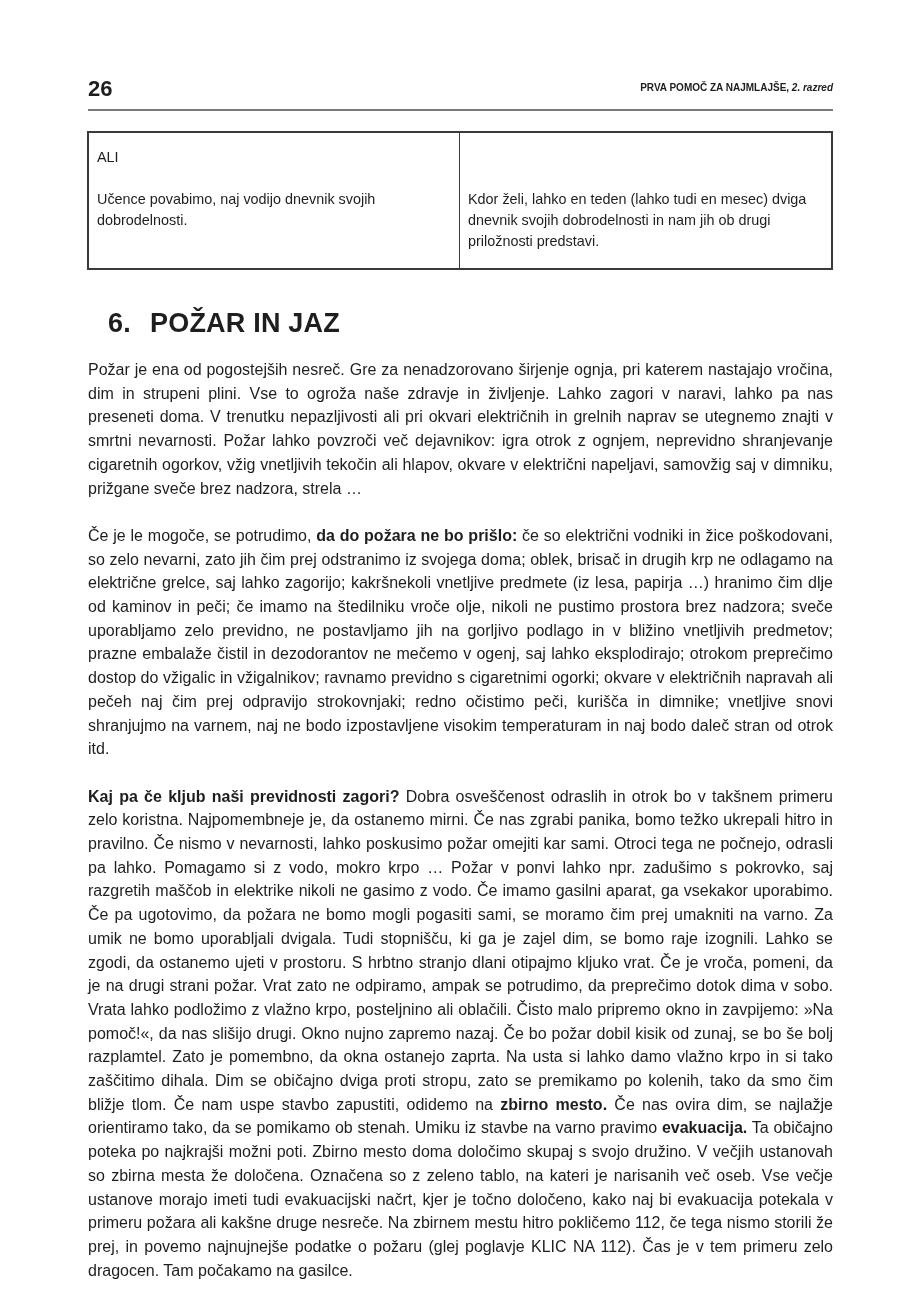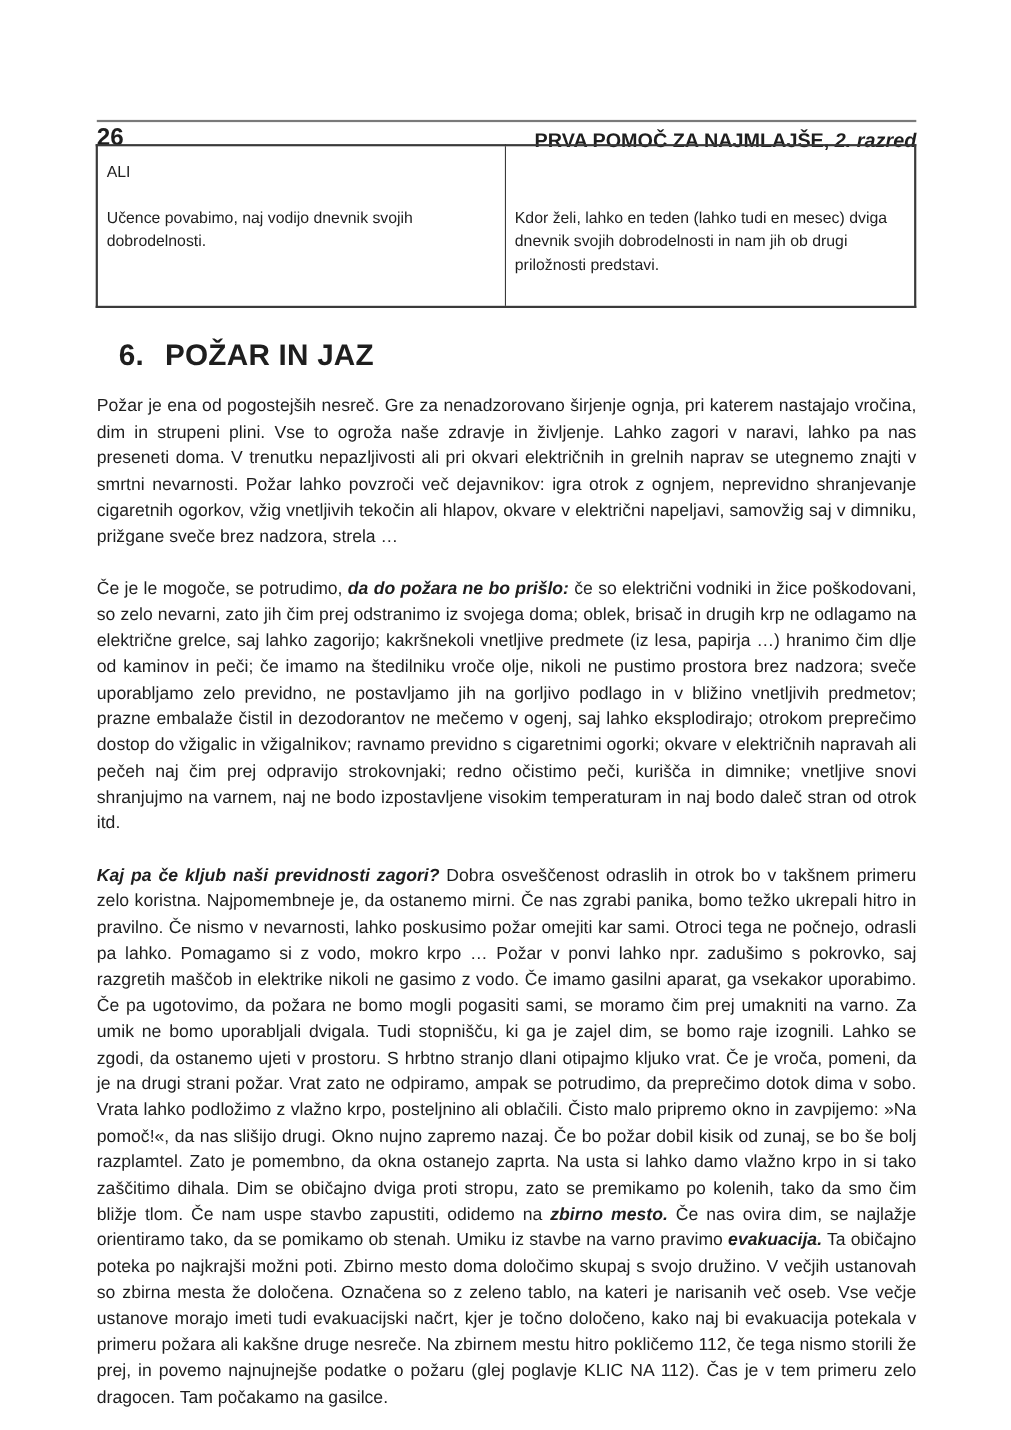--- a/index.html
+++ b/index.html
@@ -1,55 +1,55 @@
 <!DOCTYPE html>
 <html><head>
 <meta charset="utf-8">
 <style>
   html, body { margin: 0; padding: 0; background: #ffffff; }
   body {
     width: 919px; height: 1300px; position: relative; overflow: hidden;
     font-family: "Liberation Sans", sans-serif; color: #1e1e1e;
   }
   .page-header {
-    position: absolute; left: 88px; top: 76px; width: 745px; height: 30px; margin-top: 36px;
+    position: absolute; left: 88px; top: 76px; width: 745px; height: 30px;
   }
   .page-number {
     position: absolute; left: 0; top: 0;
     font-size: 22px; font-weight: bold; letter-spacing: 0;
   }
   .running-title {
     position: absolute; right: 0; top: 6px;
-    font-size: 18px; font-weight: bold;
+    font-size: 10px; font-weight: bold;
   }
   .running-title .sub { font-style: italic; }
   .header-rule {
     position: absolute; left: 88px; top: 109px; width: 745px; height: 2px; background: #7a7a7a;
   }
   table.activity {
     position: absolute; left: 87px; top: 131px; width: 746px;
     border-collapse: collapse; border: 2px solid #3a3a3a;
     font-size: 14.4px; line-height: 21px;
   }
   table.activity td {
-    vertical-align: top; padding: 14px 8px 26px 8px; border-left: 1.5px solid #3a3a3a;
+    vertical-align: top; padding: 14px 8px 16px 8px; border-left: 1.5px solid #3a3a3a;
   }
   table.activity td:first-child { border-left: none; width: 354px; }
   .cell-gap { height: 21px; }
   .section-title {
     position: absolute; left: 108px; top: 308px;
     font-size: 27px; font-weight: bold; letter-spacing: 0.2px;
   }
   .section-title .num { display: inline-block; width: 42px; }
   .body-text {
     position: absolute; left: 88px; width: 745px; top: 358px;
     font-size: 16px; line-height: 23.7px; text-align: justify;
   }
   .body-text p { margin: 0 0 23.7px 0; }
-  .body-text b { font-weight: bold; font-style: italic; }
+  .body-text b { font-weight: bold; }
 </style>
 </head>
 <body>
 
 <div class="page-header">
   <div class="page-number">26</div>
   <div class="running-title"><span>PRVA POMOČ ZA NAJMLAJŠE,</span> <span class="sub">2. razred</span></div>
 </div>
 <div class="header-rule"></div>
 

